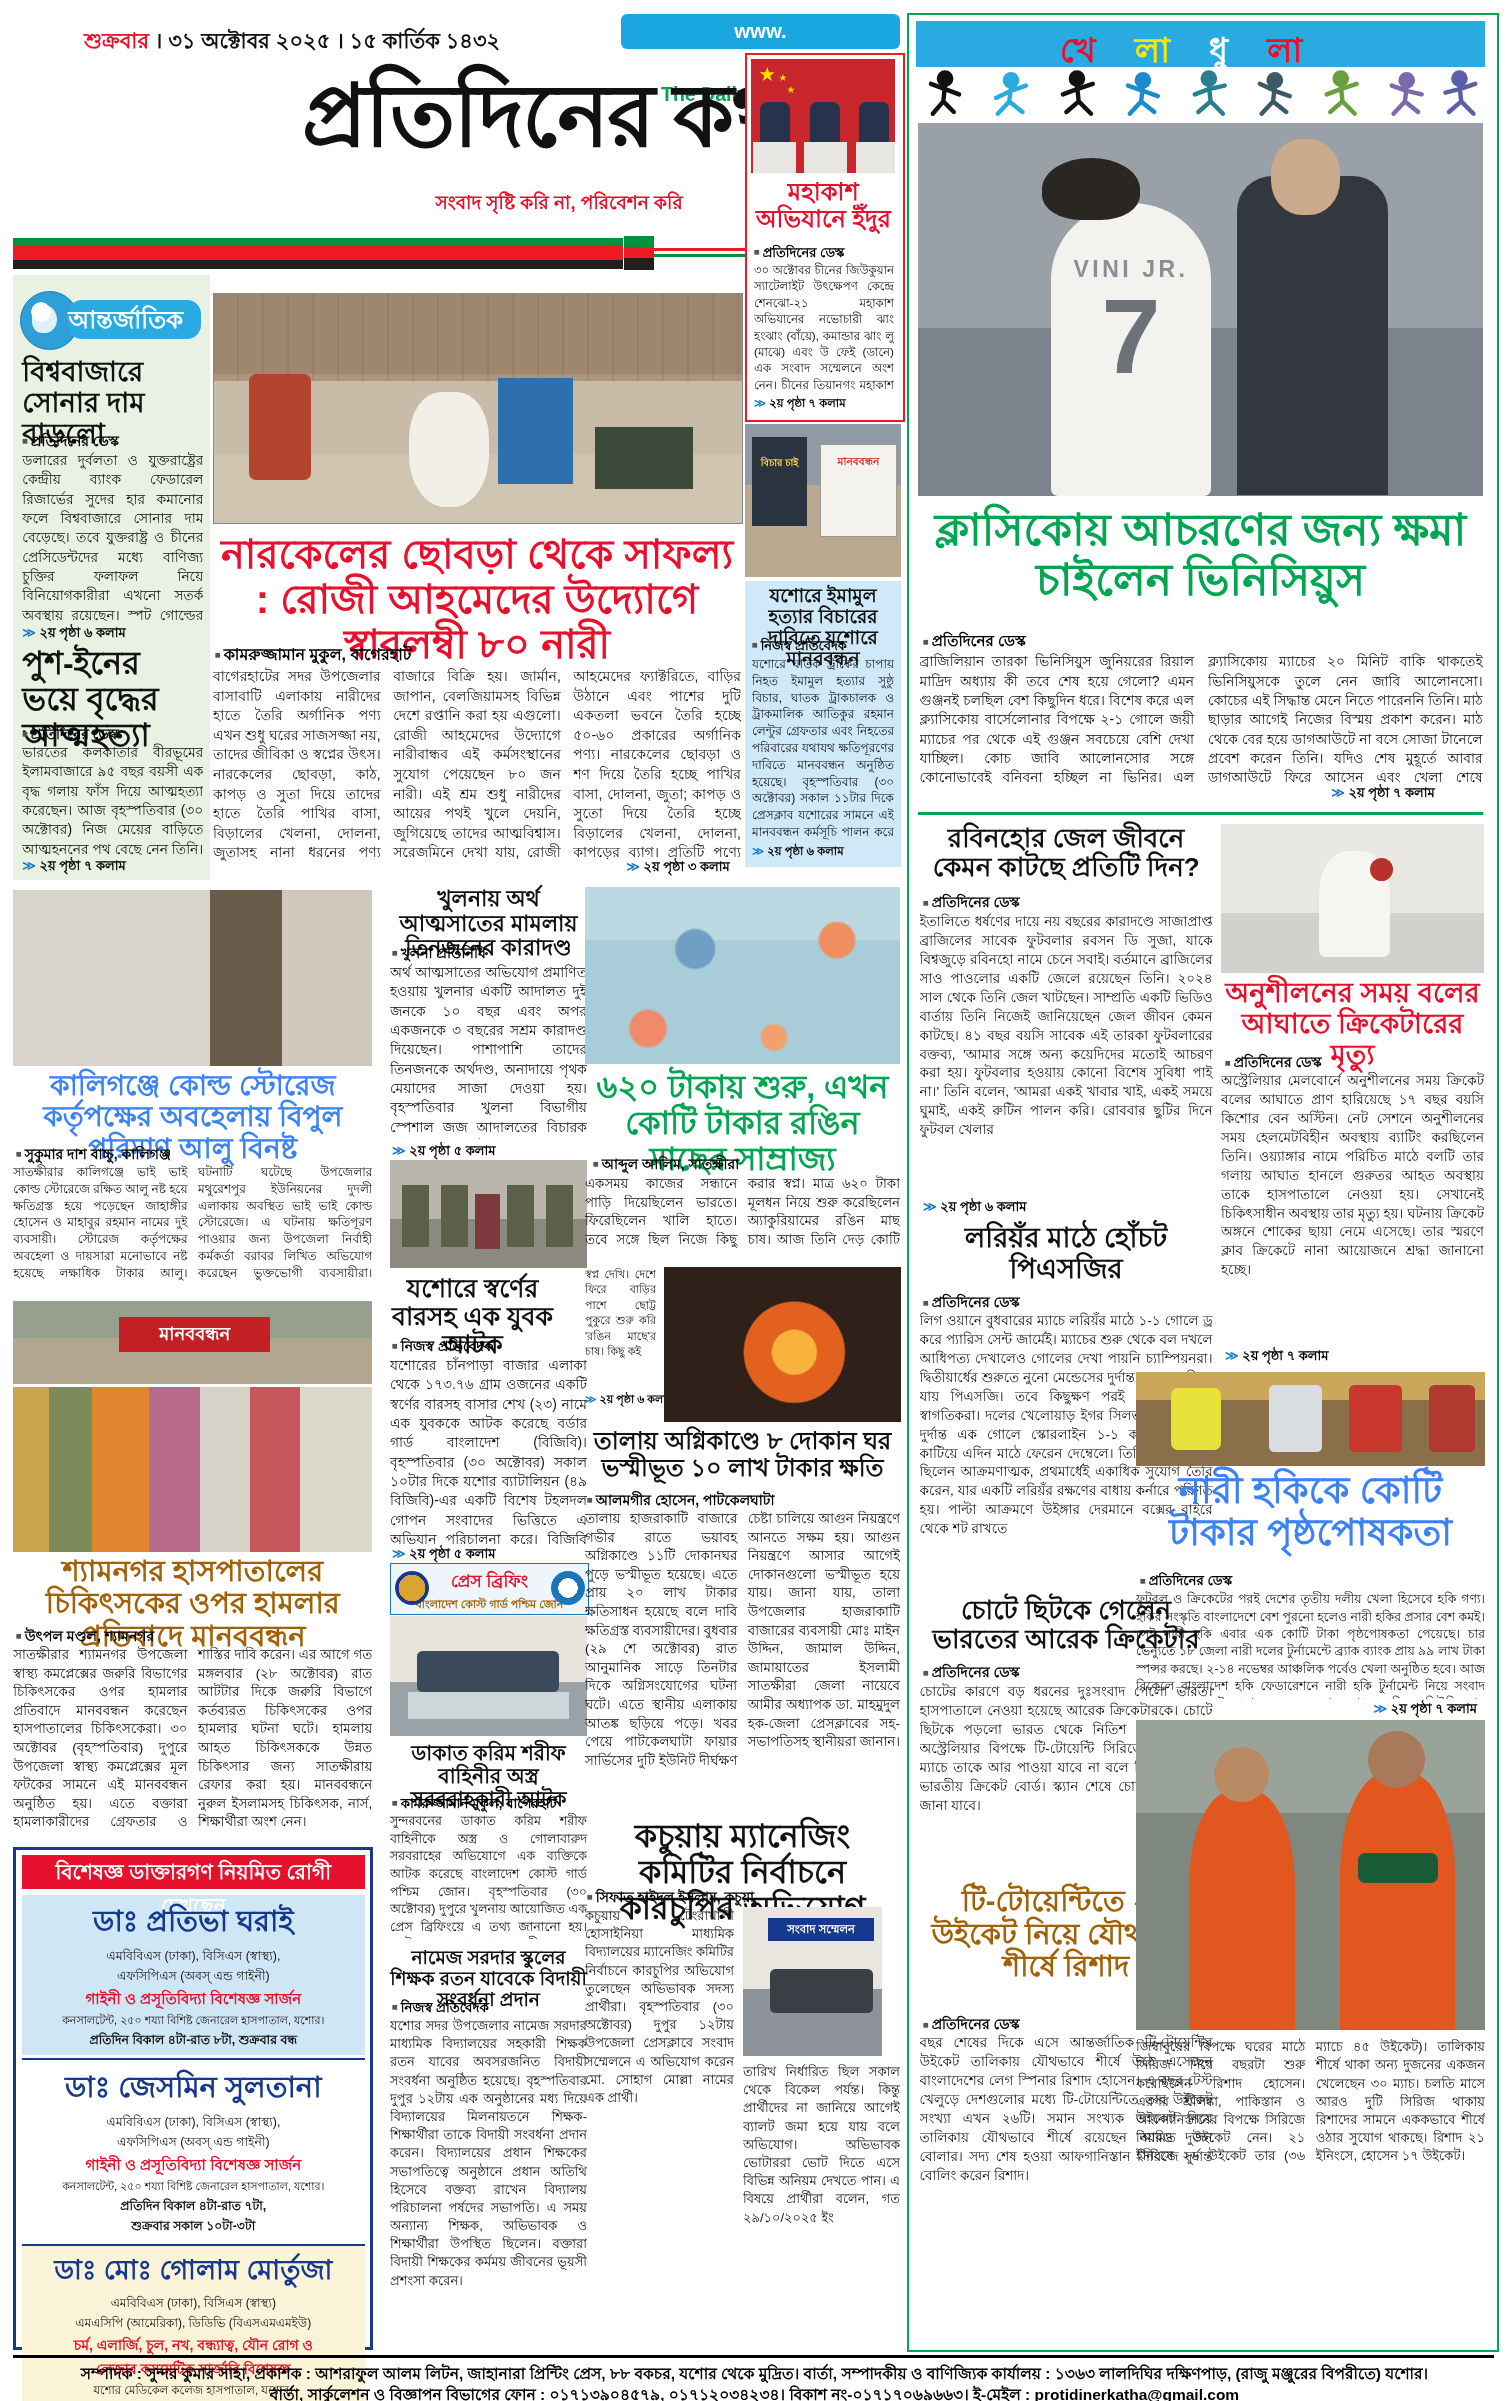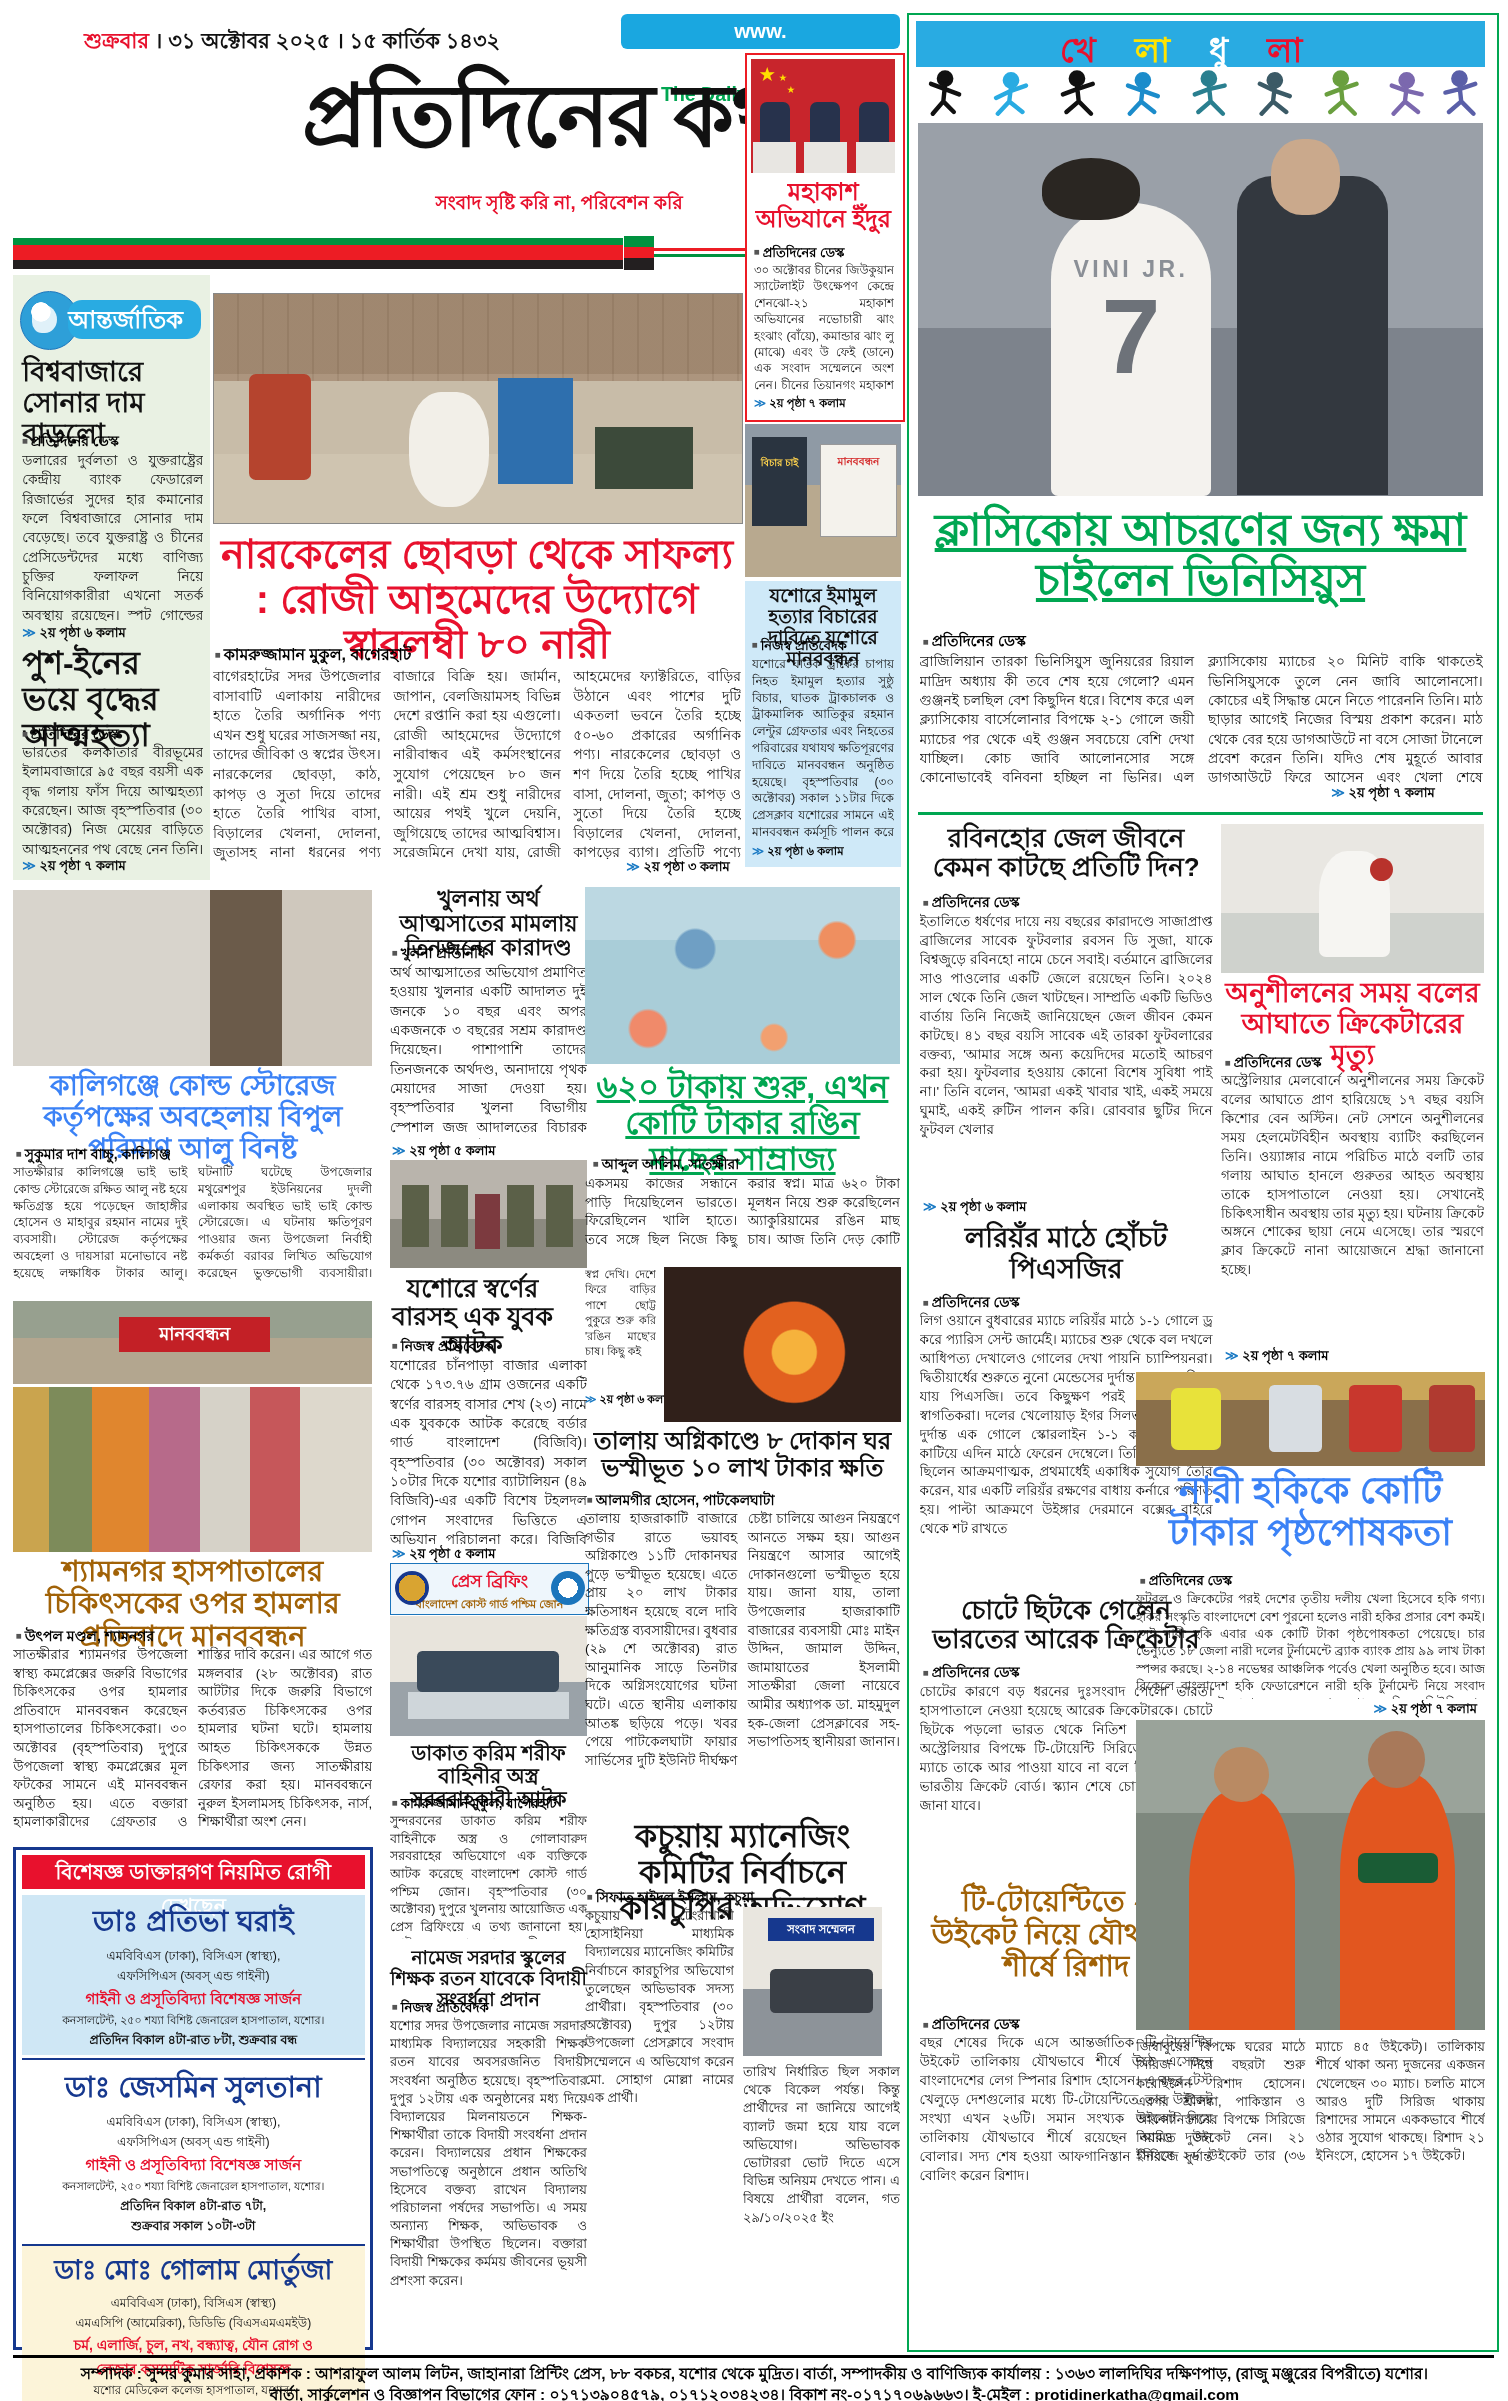--- a/index.html
+++ b/index.html
@@ -7,21 +7,21 @@
         font-family:"Liberation Sans",sans-serif;color:#111;}
   .abs{position:absolute;}
   .hl{font-weight:bold;line-height:1.12;}
   .ctr{text-align:center;}
   .byline{font-weight:bold;font-size:14px;color:#000;}
   .byline::before{content:"■ ";font-size:9.8px;color:#555;vertical-align:1.8px;}
   .bodytx{text-align:justify;line-height:1.4;color:#101010;overflow:hidden;}
   .jump{font-weight:bold;font-size:13px;color:#000;}
   .jump::before{content:"≫ ";color:#1a7ac4;font-weight:900;}
   .ph{position:absolute;overflow:hidden;background:#b9b2a6;}
-  .red{color:#e8112d;}.green{color:#00a651;text-decoration:underline;}.blue1{color:#3b82f6;}.blue2{color:#a16207;}
+  .red{color:#e8112d;}.green{color:#00a651;}.blue1{color:#3b82f6;}.blue2{color:#a16207;}
   
   .mast-title{font-family:"Liberation Serif",serif;font-weight:900;letter-spacing:-1.8px;}
   .webbadge{background:#1aa7e0;color:#fff;font-weight:bold;border-radius:6.2px;text-align:center;}
   .stripe{position:absolute;left:13.3px;}
   
   #intlbox{background:#e9f1e3;}
   .pill{background:#29abe2;color:#fff;font-weight:bold;border-radius:14px;text-align:left;}
   .globe{border-radius:50%;background:radial-gradient(circle at 35% 35%,#fff 0 18%,#2e9fd8 19% 100%);
          border:1.8px solid #1b75bc;}
   .globe::after{content:"";position:absolute;left:18%;top:22%;width:45%;height:50%;

